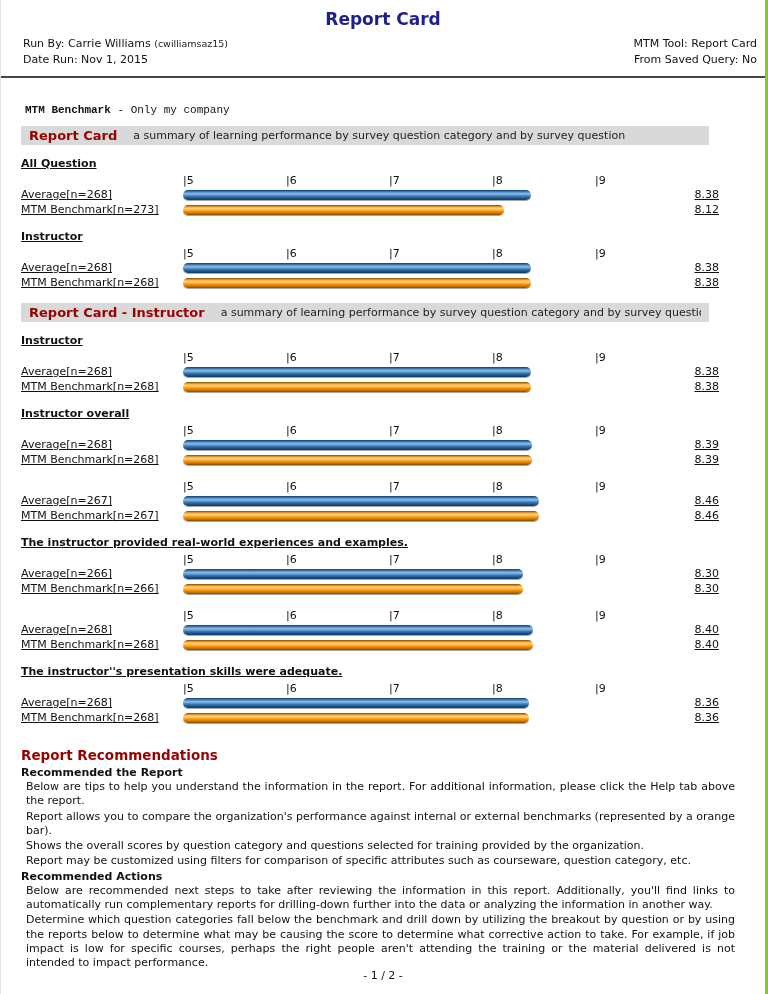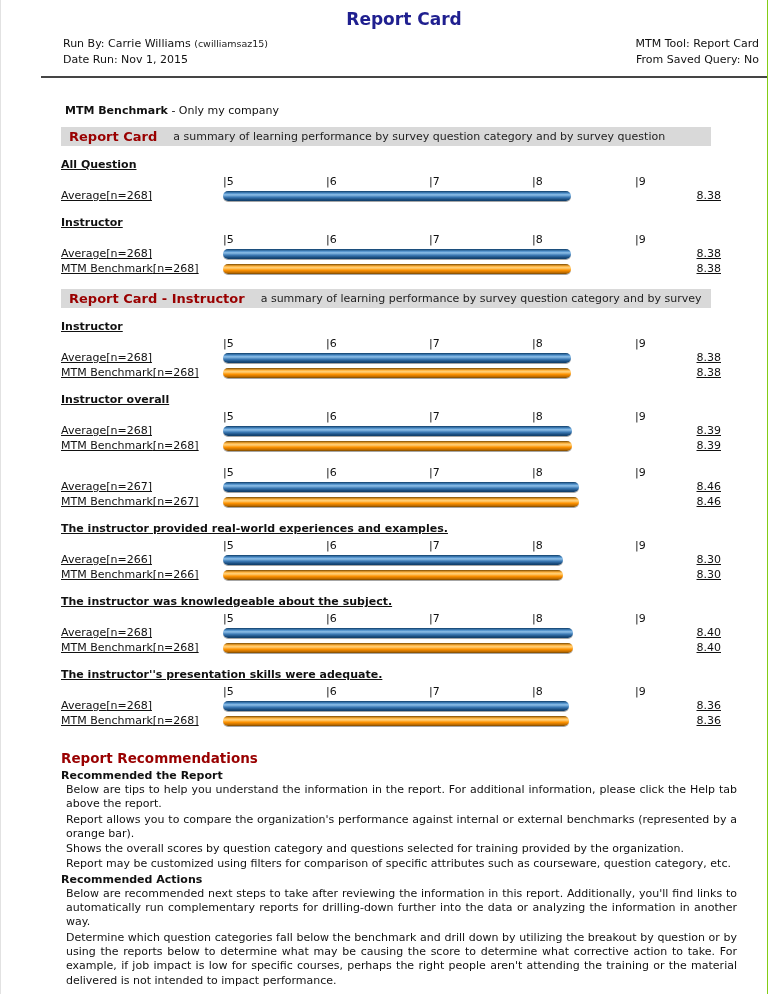--- a/index.html
+++ b/index.html
@@ -4,38 +4,38 @@
 <style>
   * { box-sizing: border-box; }
   html,body { margin:0; padding:0; }
   body {
     width:768px; height:994px;
     background:#ffffff;
     font-family:"DejaVu Sans","Liberation Sans",sans-serif;
     font-size:11px; color:#111;
     position:relative; overflow:hidden;
   }
-  .page { width:100%; height:100%; position:relative; border-left:1px solid #e2e2e2; border-right:1px solid #84cc16;padding-left:40px; }
+  .page { width:100%; height:100%; position:relative; border-left:1px solid #e2e2e2; border-right:3px solid #84cc16; }
 
   
   .header-title {
     text-align:center; font-size:17px; font-weight:bold;
     color:var(--navy,#1f1f8f); padding-top:9px;
   }
   .header-info {
     display:flex; justify-content:space-between;
     padding:7px 8px 8px 22px;
     border-bottom:2px solid #454545;
   }
   .header-info .line { line-height:16px; }
   .info-right { text-align:right; }
   .run-by-user { font-size:9.5px; color:#222; }
 
   
-  .benchmark-note { margin:26px 0 10px 24px; }
+  .benchmark-note { margin:26px 0 10px 24px;font-family:Liberation Mono, monospace; }
   .benchmark-note b { font-weight:bold; }
 
   
   .section-header {
     margin:0 56px 12px 20px;
     background:var(--header-bg,#d9d9d9);
     padding:2px 8px; height:19px;
     display:flex; align-items:center;
   }
   .section-title { color:var(--red,#990000); font-weight:bold; font-size:13px; white-space:nowrap; }
@@ -114,20 +114,27 @@
             </div>
         <div class="value-col"></div>
       </div>
     <div class="row bar-row">
             <div class="label-col"><span class="series-name">Average</span><span class="series-n">[n=268]</span></div>
             <div class="bar-col">
               <div class="bar blue" style="width: 84.5%;"></div>
             </div>
             <div class="value-col">8.38</div>
           </div>
+          <div class="row bar-row">
+            <div class="label-col"><span class="series-name">MTM Benchmark</span><span class="series-n">[n=273]</span></div>
+            <div class="bar-col">
+              <div class="bar orange" style="width: 78%;"></div>
+            </div>
+            <div class="value-col">8.12</div>
+          </div>
         </div>
   </div>
 
   <div class="group">
     <div class="group-title">Instructor</div>
     <div class="chart">
       <div class="row ticks-row">
         <div class="label-col"></div>
         <div class="bar-col ticks-col">
               <span class="tick" style="left: 0%;">|5</span>
@@ -278,21 +285,20 @@
             <div class="label-col"><span class="series-name">MTM Benchmark</span><span class="series-n">[n=266]</span></div>
             <div class="bar-col">
               <div class="bar orange" style="width: 82.5%;"></div>
             </div>
             <div class="value-col">8.30</div>
           </div>
         </div>
   </div>
 
   <div class="group">
-    <div class="group-title">The instructor was knowledgeable about the subject.</div>
     <div class="chart">
       <div class="row ticks-row">
         <div class="label-col"></div>
         <div class="bar-col ticks-col">
               <span class="tick" style="left: 0%;">|5</span>
               <span class="tick" style="left: 25%;">|6</span>
               <span class="tick" style="left: 50%;">|7</span>
               <span class="tick" style="left: 75%;">|8</span>
               <span class="tick" style="left: 100%;">|9</span>
             </div>
@@ -355,13 +361,14 @@
     <p class="rec-item">Report allows you to compare the organization's performance against internal or external benchmarks (represented by a orange bar).</p>
     <p class="rec-item">Shows the overall scores by question category and questions selected for training provided by the organization.</p>
     <p class="rec-item">Report may be customized using filters for comparison of specific attributes such as courseware, question category, etc.</p>
 
     <div class="rec-heading">Recommended Actions</div>
     <p class="rec-item">Below are recommended next steps to take after reviewing the information in this report. Additionally, you'll find links to automatically run complementary reports for drilling-down further into the data or analyzing the information in another way.</p>
     <p class="rec-item">Determine which question categories fall below the benchmark and drill down by utilizing the breakout by question or by using the reports below to determine what may be causing the score to determine what corrective action to take. For example, if job impact is low for specific courses, perhaps the right people aren't attending the training or the material delivered is not intended to impact performance.</p>
 
   </div>
 
+  <div class="footer">- 1 / 2 -</div>
 </div>
 
 </body></html>

